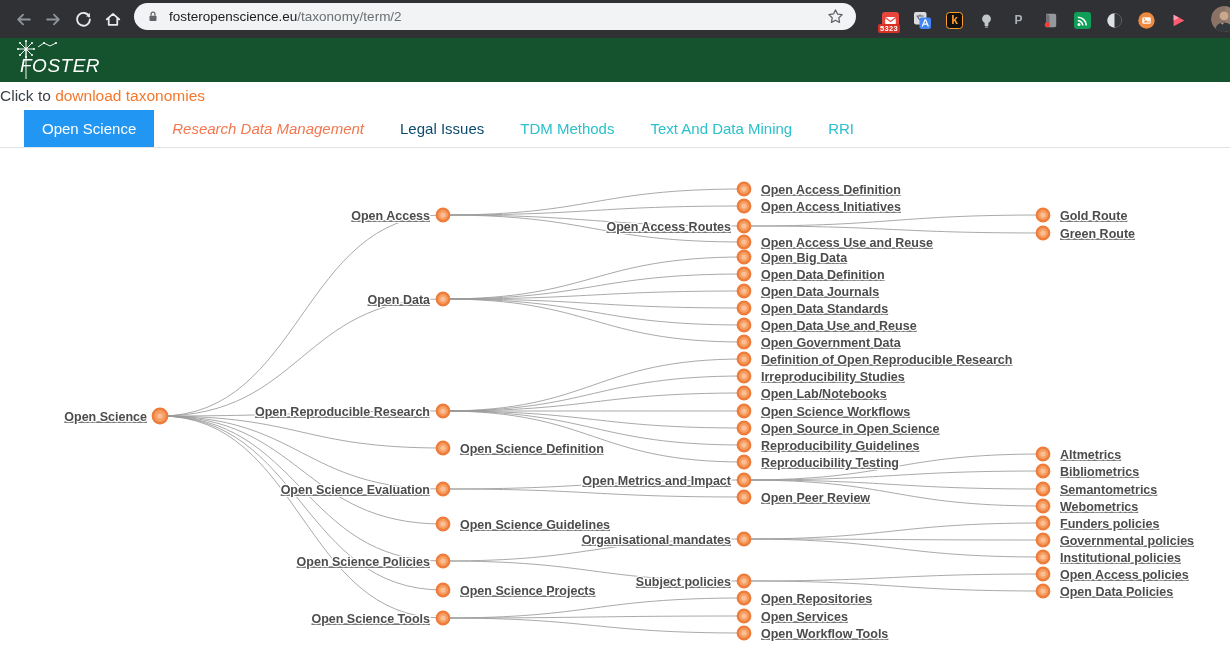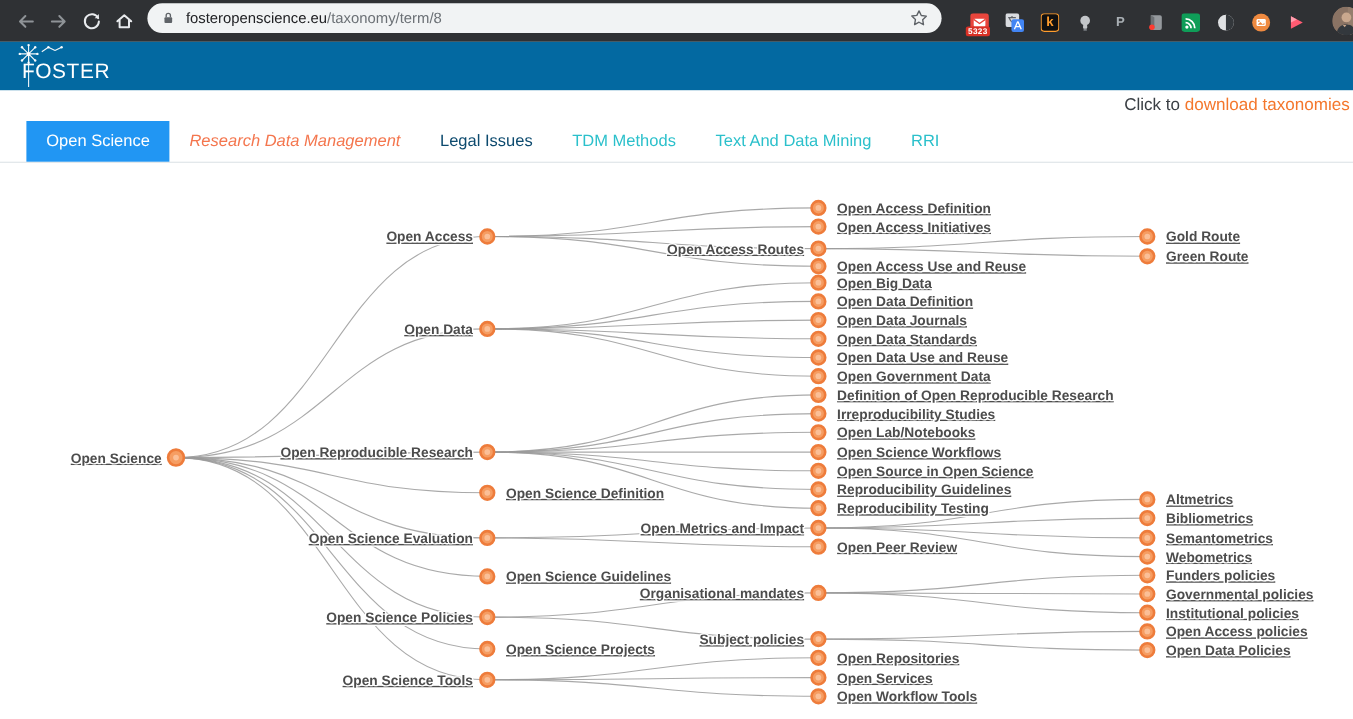--- a/index.html
+++ b/index.html
@@ -18,27 +18,27 @@
   .extensions { display:flex; align-items:center; gap:15px; flex:0 0 auto; margin-top:2px;margin-left:16px;}
   .ext { width:17px; height:17px; position:relative; cursor:pointer; }
   .ext svg { display:block; }
   .ext .badge { position:absolute; left:-4px; top:12px; background:#d93025; color:#fff;
                 font-size:7.5px; font-weight:bold; padding:1px 2px; border-radius:2px;
                 line-height:1; letter-spacing:.3px; }
   .toolbar-sep { width:1px; height:18px; background:#5a5d61; margin:0 10px 0 14px; }
   .avatar { width:26px; height:26px; border-radius:50%; overflow:hidden; cursor:pointer; flex:0 0 auto;}
 
   
-  .site-header { height:44px; background:#0369a1; position:relative; }
+  .site-header { height:44px; background:#14532d; position:relative;font-style:italic; }
   .logo { position:absolute; left:12px; top:1px; cursor:pointer; }
   .logo-text { position:absolute; left:20px; top:17px; color:#fff; font-size:19px;
                font-weight:400; letter-spacing:.5px; }
 
   
-  .download-row { height:28px; line-height:28px; text-align:right; padding-right:3px;
+  .download-row { height:28px; line-height:28px; text-align:left; padding-right:21px;
                   font-size:15.5px; color:#3a3f44; }
   .download-row a { color:#f4772c; text-decoration:none; cursor:pointer; }
 
   
   .tabs { display:flex; height:38px; padding-left:24px; border-bottom:1px solid #dde3e6; }
   .tab { padding:0 18px; line-height:38px; font-size:15px; cursor:pointer; white-space:nowrap; }
   .tab.active { background:#2196f3; color:#fff !important; }
 
   
   #tree { display:block; width:1230px; height:508px; }
@@ -74,21 +74,21 @@
       <path d="M2.4 8.3 8 3.4l5.6 4.9M4.2 7.2v6h7.6v-6" stroke="#e8eaed" stroke-width="1.6" fill="none" stroke-linecap="round" stroke-linejoin="round"></path>
     </svg>
   </button>
 
   <div class="omnibox">
     <svg width="14" height="15" viewBox="0 0 16 16" style="margin-right:9px">
       <rect x="4" y="7" width="8" height="6" rx="1" fill="#5f6368"></rect>
       <path d="M5.8 7V5.2a2.2 2.2 0 0 1 4.4 0V7" stroke="#5f6368" stroke-width="1.4" fill="none"></path>
     </svg>
     <span class="host">fosteropenscience.eu</span>
-      <span class="path">/taxonomy/term/8</span>
+      <span class="path">/taxonomy/term/2</span>
     <span class="spacer"></span>
     <svg width="17" height="17" viewBox="0 0 16 16">
       <path d="M8 1.8l1.9 3.9 4.3.6-3.1 3 .7 4.3L8 11.5l-3.8 2 .7-4.3-3.1-3 4.3-.6z" fill="none" stroke="#5f6368" stroke-width="1.2" stroke-linejoin="round"></path>
     </svg>
   </div>
 
   <div class="extensions" id="extensions">
       <div class="ext">
         <svg width="17" height="17" viewBox="0 0 17 17">
           <rect width="17" height="17" rx="3" fill="#e8453c"></rect>

